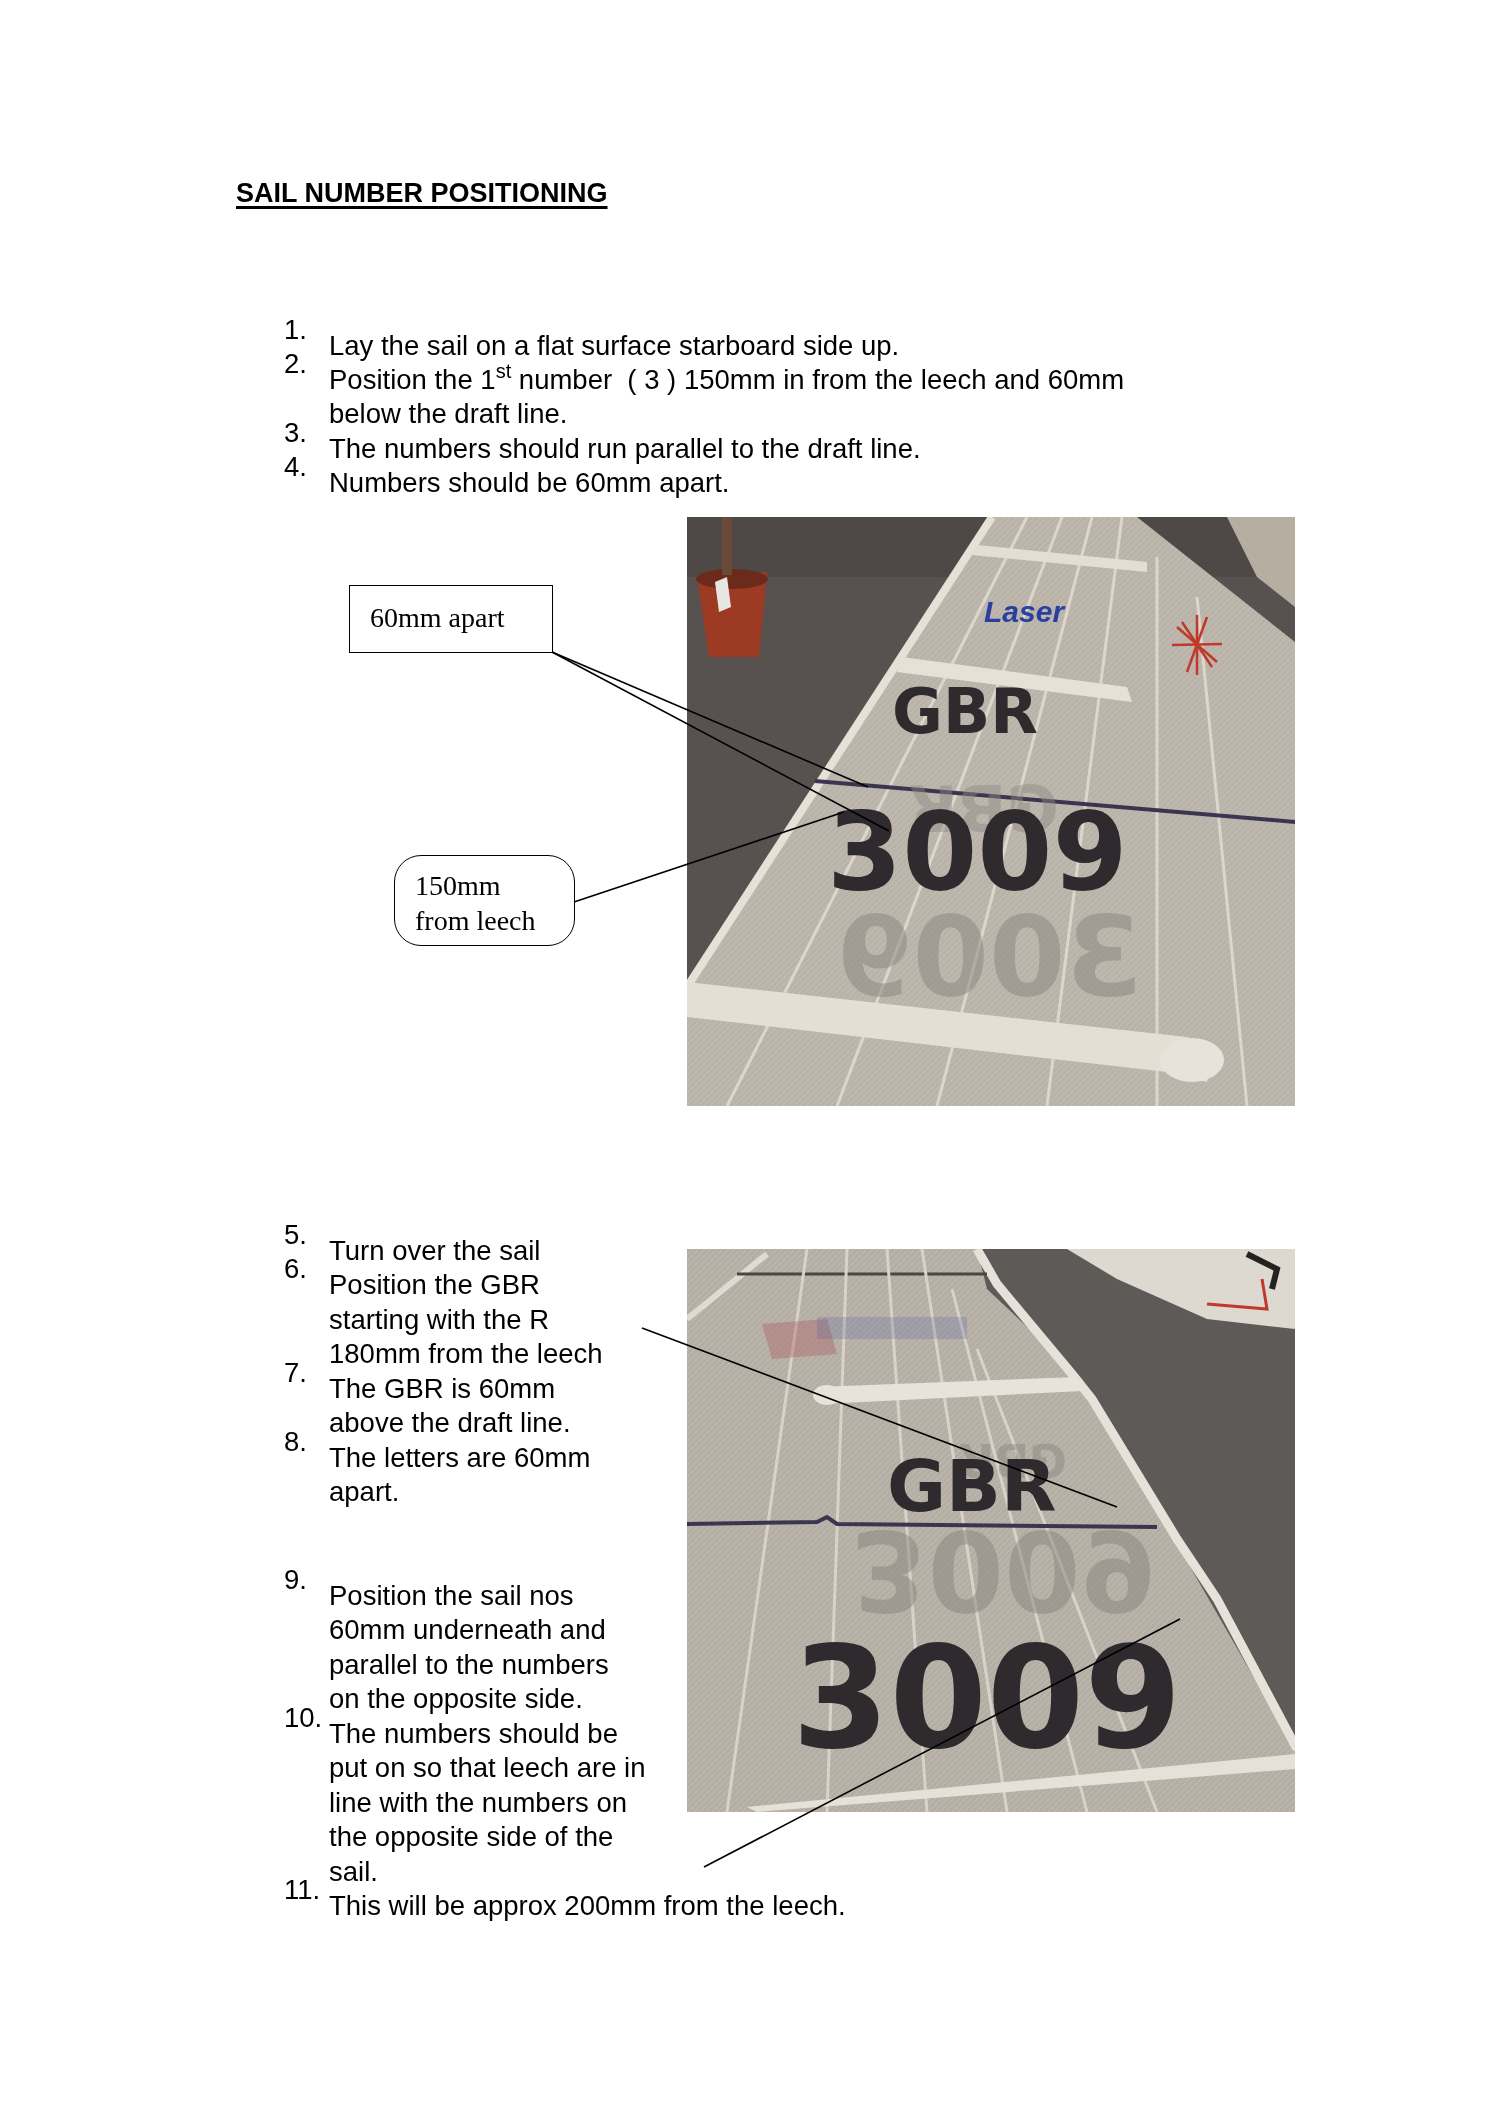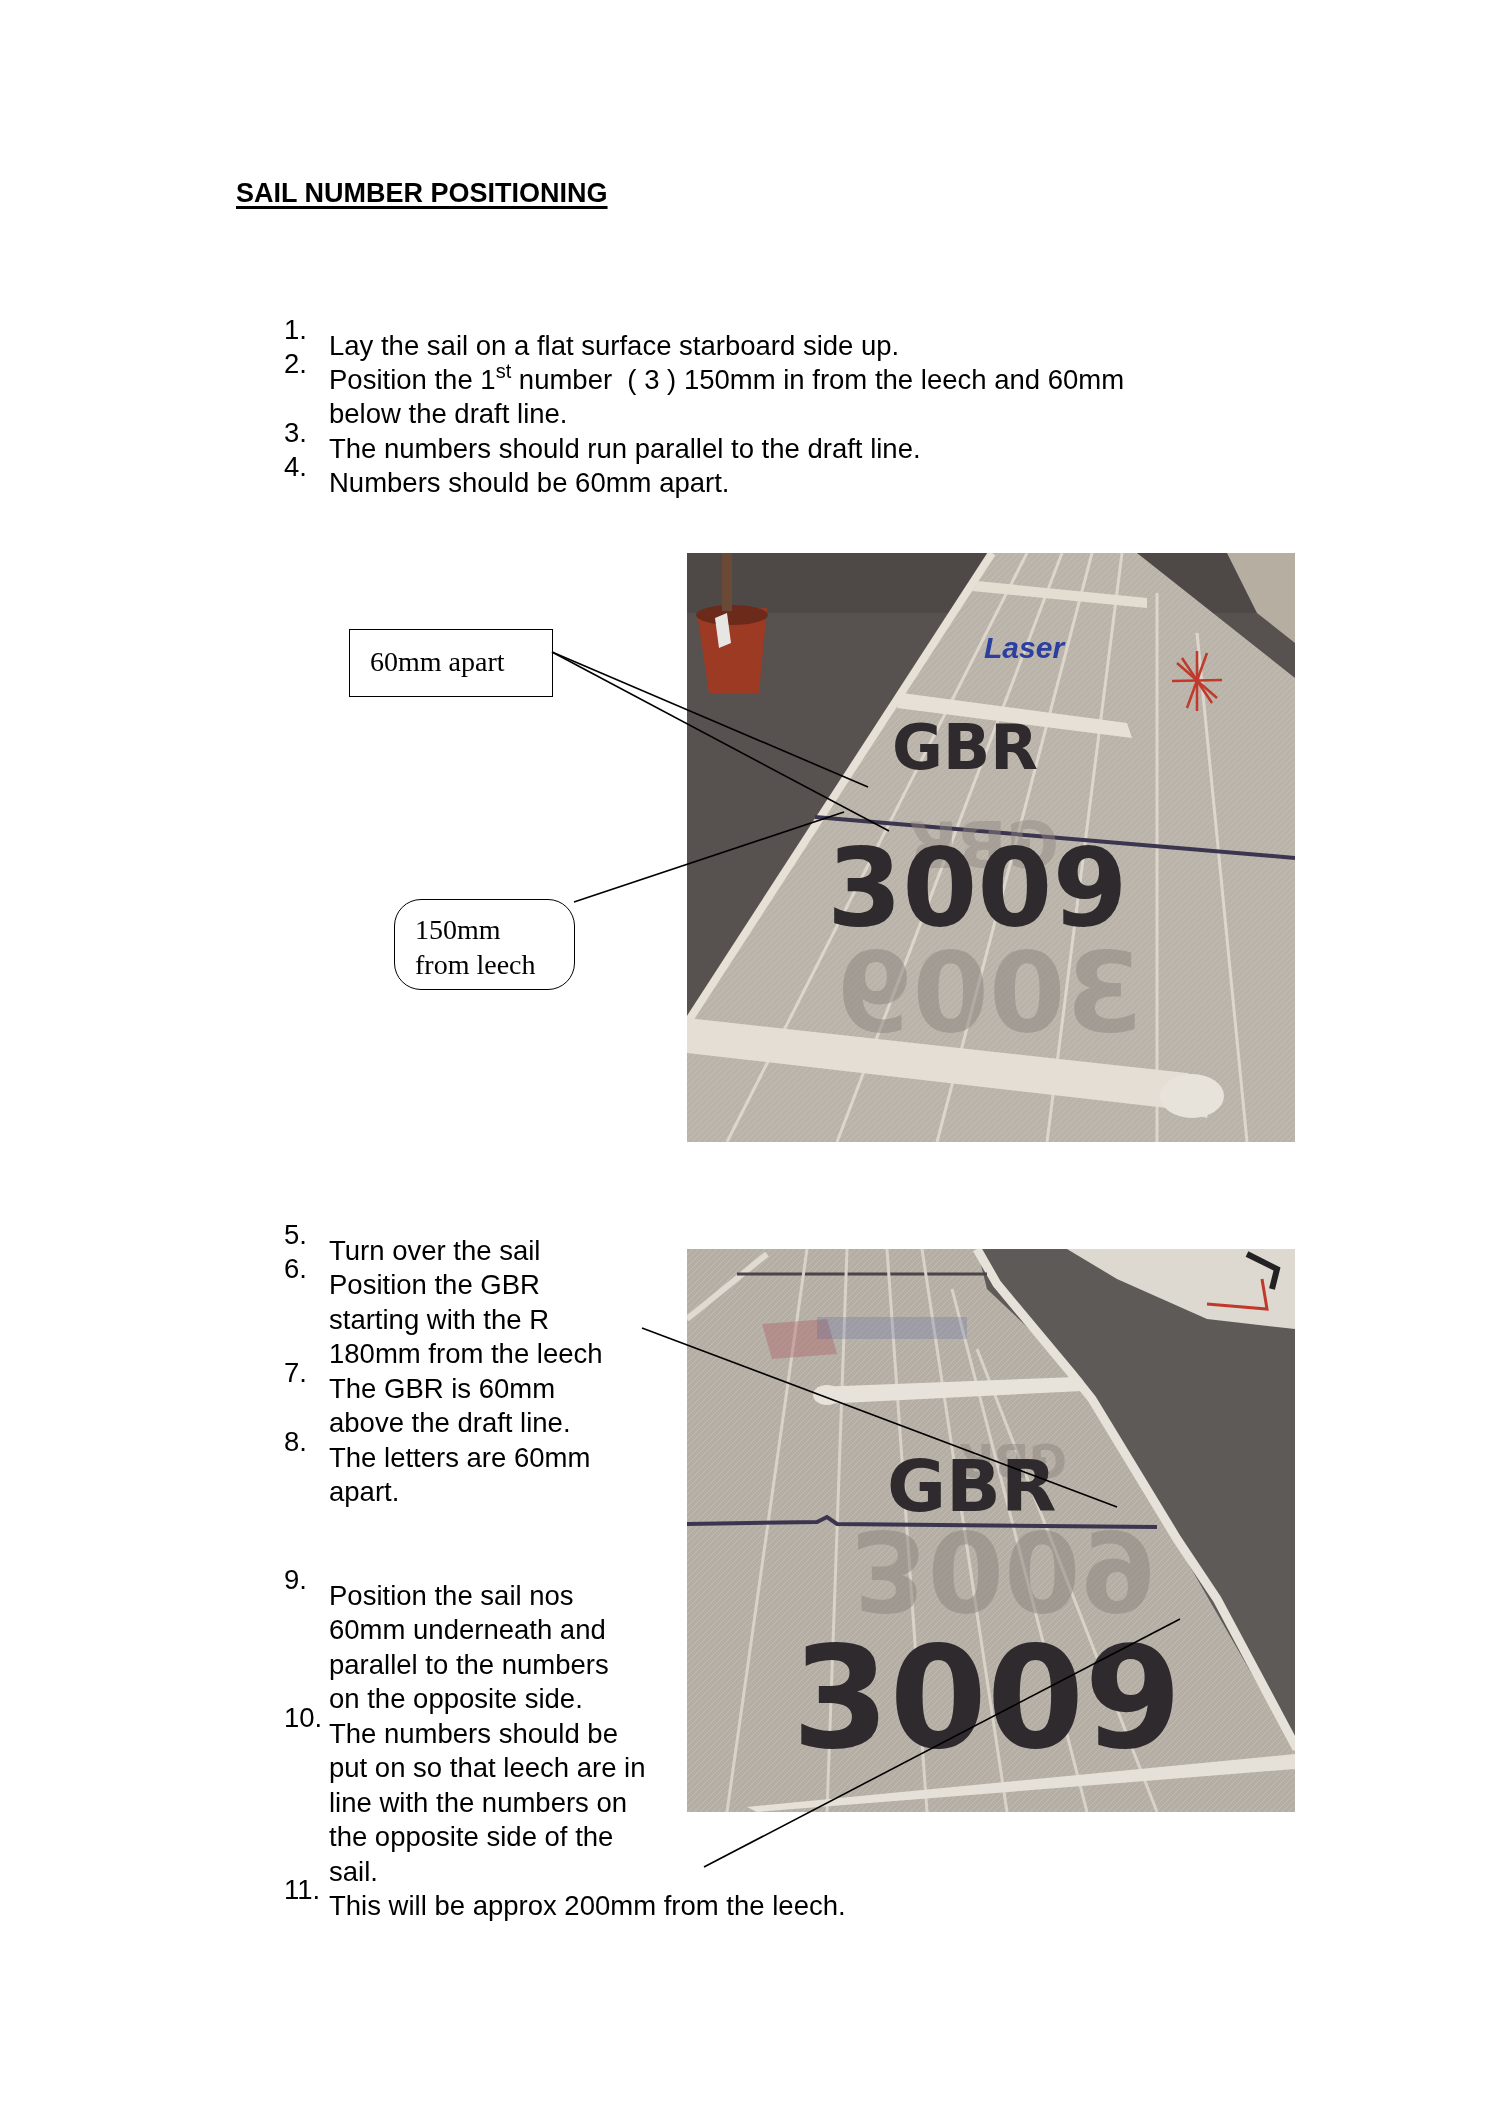--- a/index.html
+++ b/index.html
@@ -15,21 +15,20 @@
     position:absolute; font-family:"Liberation Sans", sans-serif; font-size:27.5px;
     color:#000; white-space:nowrap; line-height:34px; height:34px;
   }
   .num { position:absolute; left:272px; }
   .txt { position:absolute; left:317px;margin-top:16px; }
   sup { font-size:20px; vertical-align:11px; line-height:0; }
   .callout {
     position:absolute; border:1.5px solid #000; background:#fff;
     font-family:"Liberation Serif", serif; font-size:28px; color:#000; line-height:35px;
     box-sizing:border-box;
-    margin-top:44px;
   }
   .photo { position:absolute; overflow:hidden; }
   .overlay { position:absolute; left:0; top:0; width:1488px; height:2105px; pointer-events:none; }
 </style>
 </head>
 <body>
 
 <div class="page">
 
   <div class="title">SAIL NUMBER POSITIONING</div>
@@ -49,21 +48,21 @@
     <div class="line" style="top:416px;">
       <span class="num">3.</span>
       <span class="txt">The numbers should run parallel to the draft line.</span>
     </div>
     <div class="line" style="top:450px;">
       <span class="num">4.</span>
       <span class="txt">Numbers should be 60mm apart.</span>
     </div>
   </div>
 
-  <div class="photo" style="left:675px; top:517px; width:608px; height:589px;margin-top:36px;">
+  <div class="photo" style="left:675px; top:517px; width:608px; height:589px;">
     <svg width="608" height="589" viewBox="0 0 608 589">
       <defs>
         <pattern id="mesh1" width="6" height="6" patternUnits="userSpaceOnUse">
           <rect width="6" height="6" fill="#bab3a9"></rect>
           <path d="M0 6 L6 0" stroke="#c9c3ba" stroke-width="0.7"></path>
         </pattern>
       </defs>
       <rect width="608" height="589" fill="#57524f"></rect>
       <rect width="608" height="60" fill="#4e4947"></rect>
 

